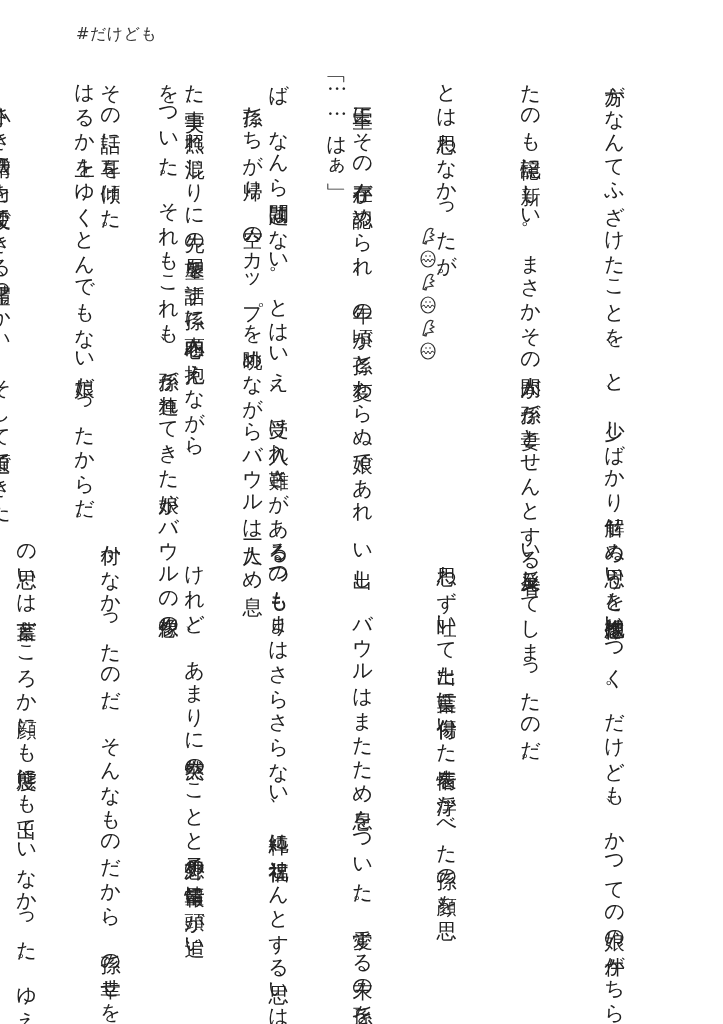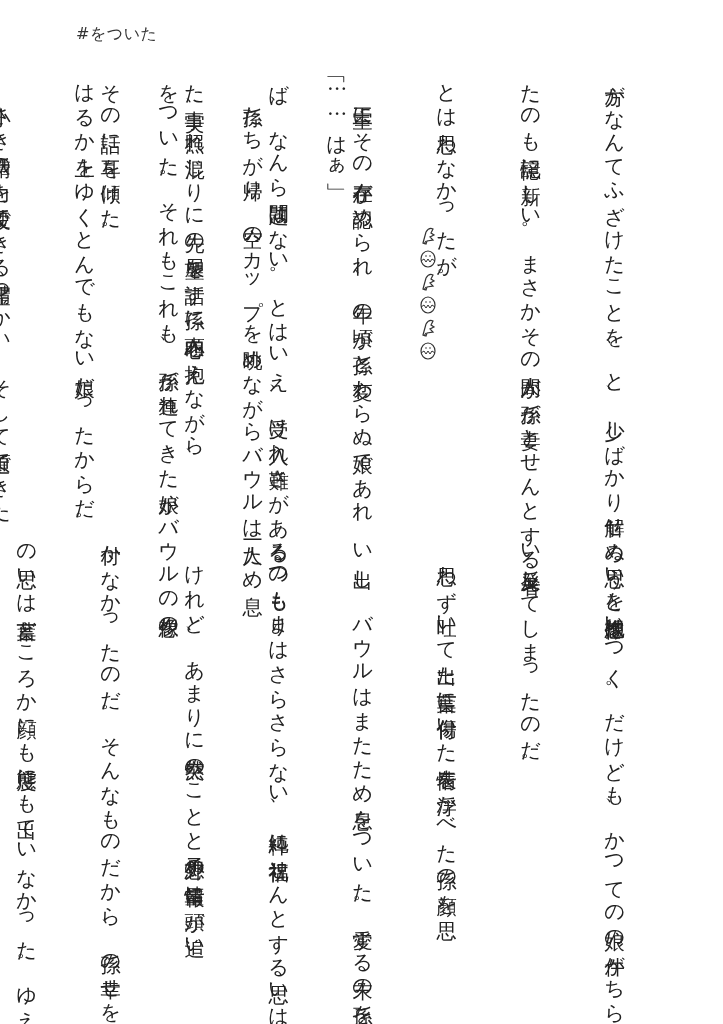--- a/index.html
+++ b/index.html
@@ -26,21 +26,21 @@
   }
   .orn { width: 22px; height: 20px; }
   .page-number {
     position: absolute; left: 0; width: 723px; top: 980px; text-align: center;
     font-size: 15px; color: #333;
   }
 </style>
 </head>
 <body>
 
-<div class="header-tag">#をついた</div>
+<div class="header-tag">#だけども</div>
 
 <div class="block top-right">
   <span class="ln">方がなんてふざけたことを、と、少しばかり解せぬ思いを抱い</span>
   <span class="ln">たのも記憶に新しい。まさかその人間が孫が妻とせんとする者</span>
   <span class="ln">とは思わなかったが。</span>
   <span class="ln">　王室にその存在が認められ、年の頃が孫と変わらぬ娘であれ</span>
   <span class="ln">ば、なんら問題はない。とはいえ、受け入れ難さがあるのもま</span>
   <span class="ln">た事実、照れ混じりに先の展望を話す孫に内心頭を抱えながら、</span>
   <span class="ln">その話に耳を傾けた。</span>
 </div>

